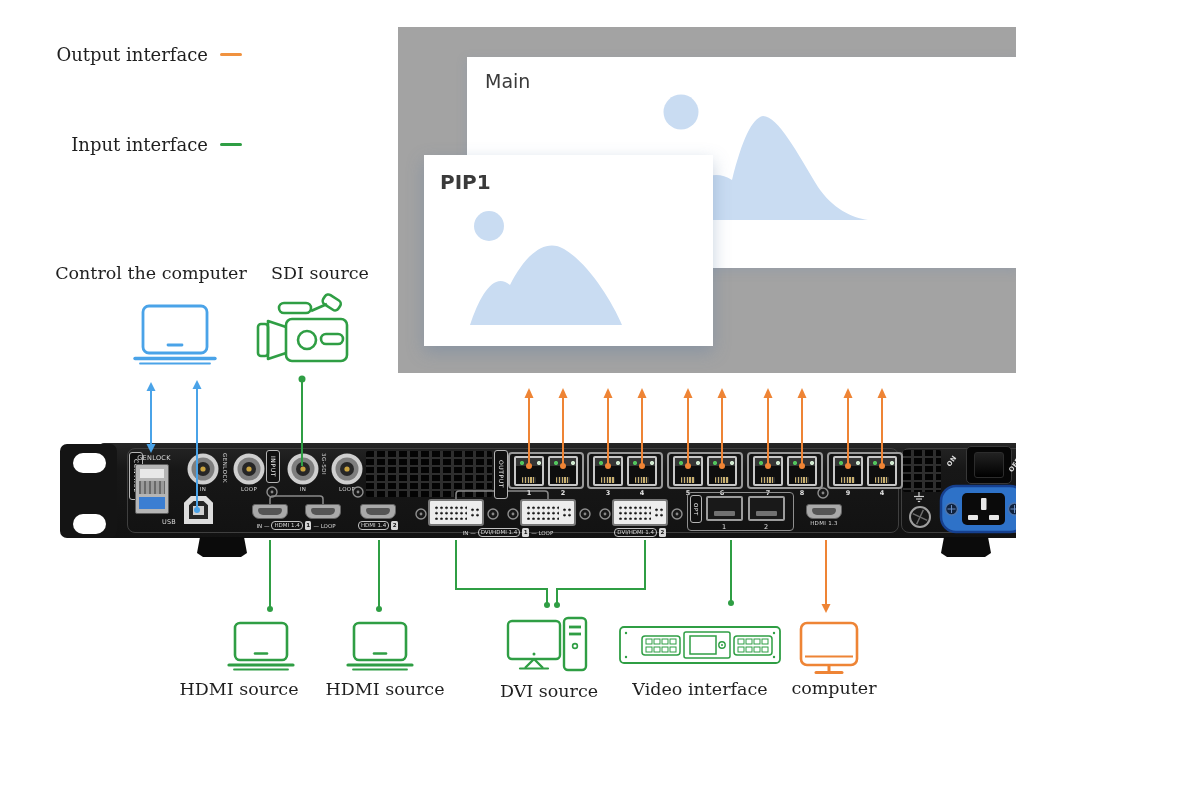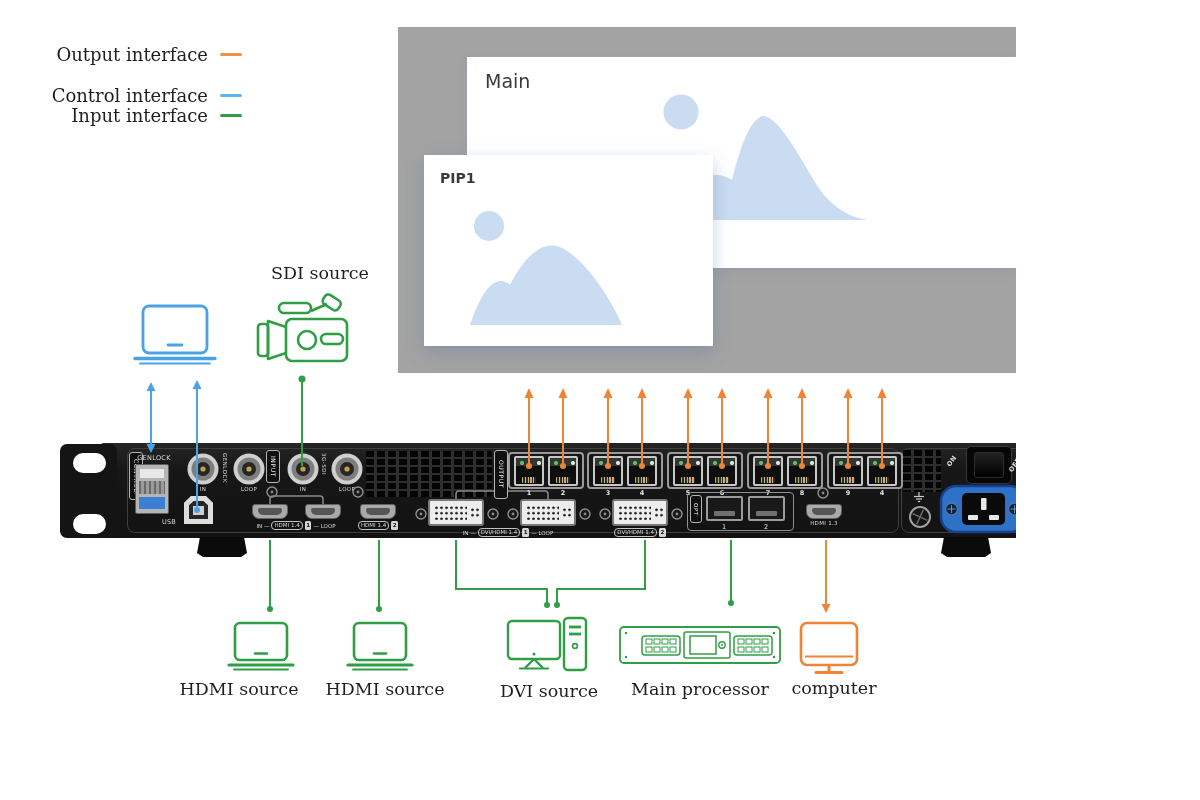--- a/index.html
+++ b/index.html
@@ -66,46 +66,43 @@
 </style>
 </head>
 <body>
 
 <div id="canvas">
 
   <div class="legend-row" style="left:38px;top:43px">
     <span class="legend-label">Output interface</span>
     <span class="dash dash-output"></span>
   </div>
-  <div class="legend-row" style="left:38px;top:84px">
-    <span class="legend-label">Control interface</span>
-    <span class="dash dash-control"></span>
-  </div>
-  <div class="legend-row" style="left:38px;top:104px">
+  <div class="legend-row" style="left:38px;top:133px">
     <span class="legend-label">Input interface</span>
     <span class="dash dash-input"></span>
   </div>
 
   <div class="abs" id="screen-panel">
     <div class="window" id="main-window">
       <span class="win-label" style="left:18px;top:13px;font-size:19px">Main</span>
     </div>
     <svg class="ph abs" style="left:252px;top:65px" width="250" height="128" viewBox="0 0 250 128">
       <circle cx="31" cy="20" r="17.5"></circle>
       <path d="M12,128 C34,96 58,72 82,88 C92,48 102,26 113,24 C128,24 148,62 168,95 C182,116 202,126 218,128 Z"></path>
     </svg>
     <div class="window" id="pip1">
-      <span class="win-label" style="left:16px;top:15px;font-size:14px;font-weight:bold">PIP1</span>
+      <span class="win-label" style="left:16px;top:15px;font-size:20px;font-weight:bold">PIP1</span>
       <svg class="ph" style="left:38px;top:46px" width="168" height="124" viewBox="0 0 168 124">
         <circle cx="27" cy="25" r="15"></circle>
         <path d="M8,124 C18,94 32,70 48,84 C62,56 82,36 102,48 C126,62 150,100 160,124 Z"></path>
       </svg>
     </div>
   </div>
 
+  <div class="abs t-serif" style="left:40px;top:263px;width:222px">Control the computer</div>
   <div class="abs t-serif" style="left:263px;top:263px;width:114px">SDI source</div>
 
   <svg class="abs" style="left:132px;top:303px;overflow:visible" width="86" height="62" viewBox="0 0 86 62" fill="none" stroke="#4aa3e8">
     <rect x="11" y="3" width="64" height="47" rx="6" stroke-width="2.8"></rect>
     <line x1="36" y1="42" x2="50" y2="42" stroke-width="2.8" stroke-linecap="round"></line>
     <line x1="3" y1="55.5" x2="83" y2="55.5" stroke-width="3.4" stroke-linecap="round"></line>
     <line x1="8" y1="60.5" x2="78" y2="60.5" stroke-width="1.8" stroke-linecap="round"></line>
   </svg>
 
   <svg class="abs" style="left:255px;top:297px;overflow:visible" width="95" height="72" viewBox="0 0 95 72" fill="none" stroke="#2f9e44" stroke-width="2.6" stroke-linejoin="round">
@@ -440,16 +437,16 @@
   <svg class="abs" style="left:798px;top:620px" width="62" height="56" viewBox="0 0 62 56" fill="none" stroke="#ee8435">
     <rect x="3" y="3" width="56" height="42" rx="6" stroke-width="2.6"></rect>
     <line x1="7" y1="36.5" x2="55" y2="36.5" stroke-width="1.8"></line>
     <line x1="31" y1="45" x2="31" y2="51" stroke-width="3"></line>
     <line x1="18" y1="52.5" x2="44" y2="52.5" stroke-width="3" stroke-linecap="round"></line>
   </svg>
 
   <div class="abs t-serif" style="left:166px;top:679px;width:146px">HDMI source</div>
   <div class="abs t-serif" style="left:312px;top:679px;width:146px">HDMI source</div>
   <div class="abs t-serif" style="left:476px;top:681px;width:146px">DVI source</div>
-  <div class="abs t-serif" style="left:620px;top:679px;width:160px">Main processor</div>
+  <div class="abs t-serif" style="left:620px;top:679px;width:160px">Video interface</div>
   <div class="abs t-serif" style="left:776px;top:678px;width:116px">computer</div>
 
 </div>
 
 </body></html>

